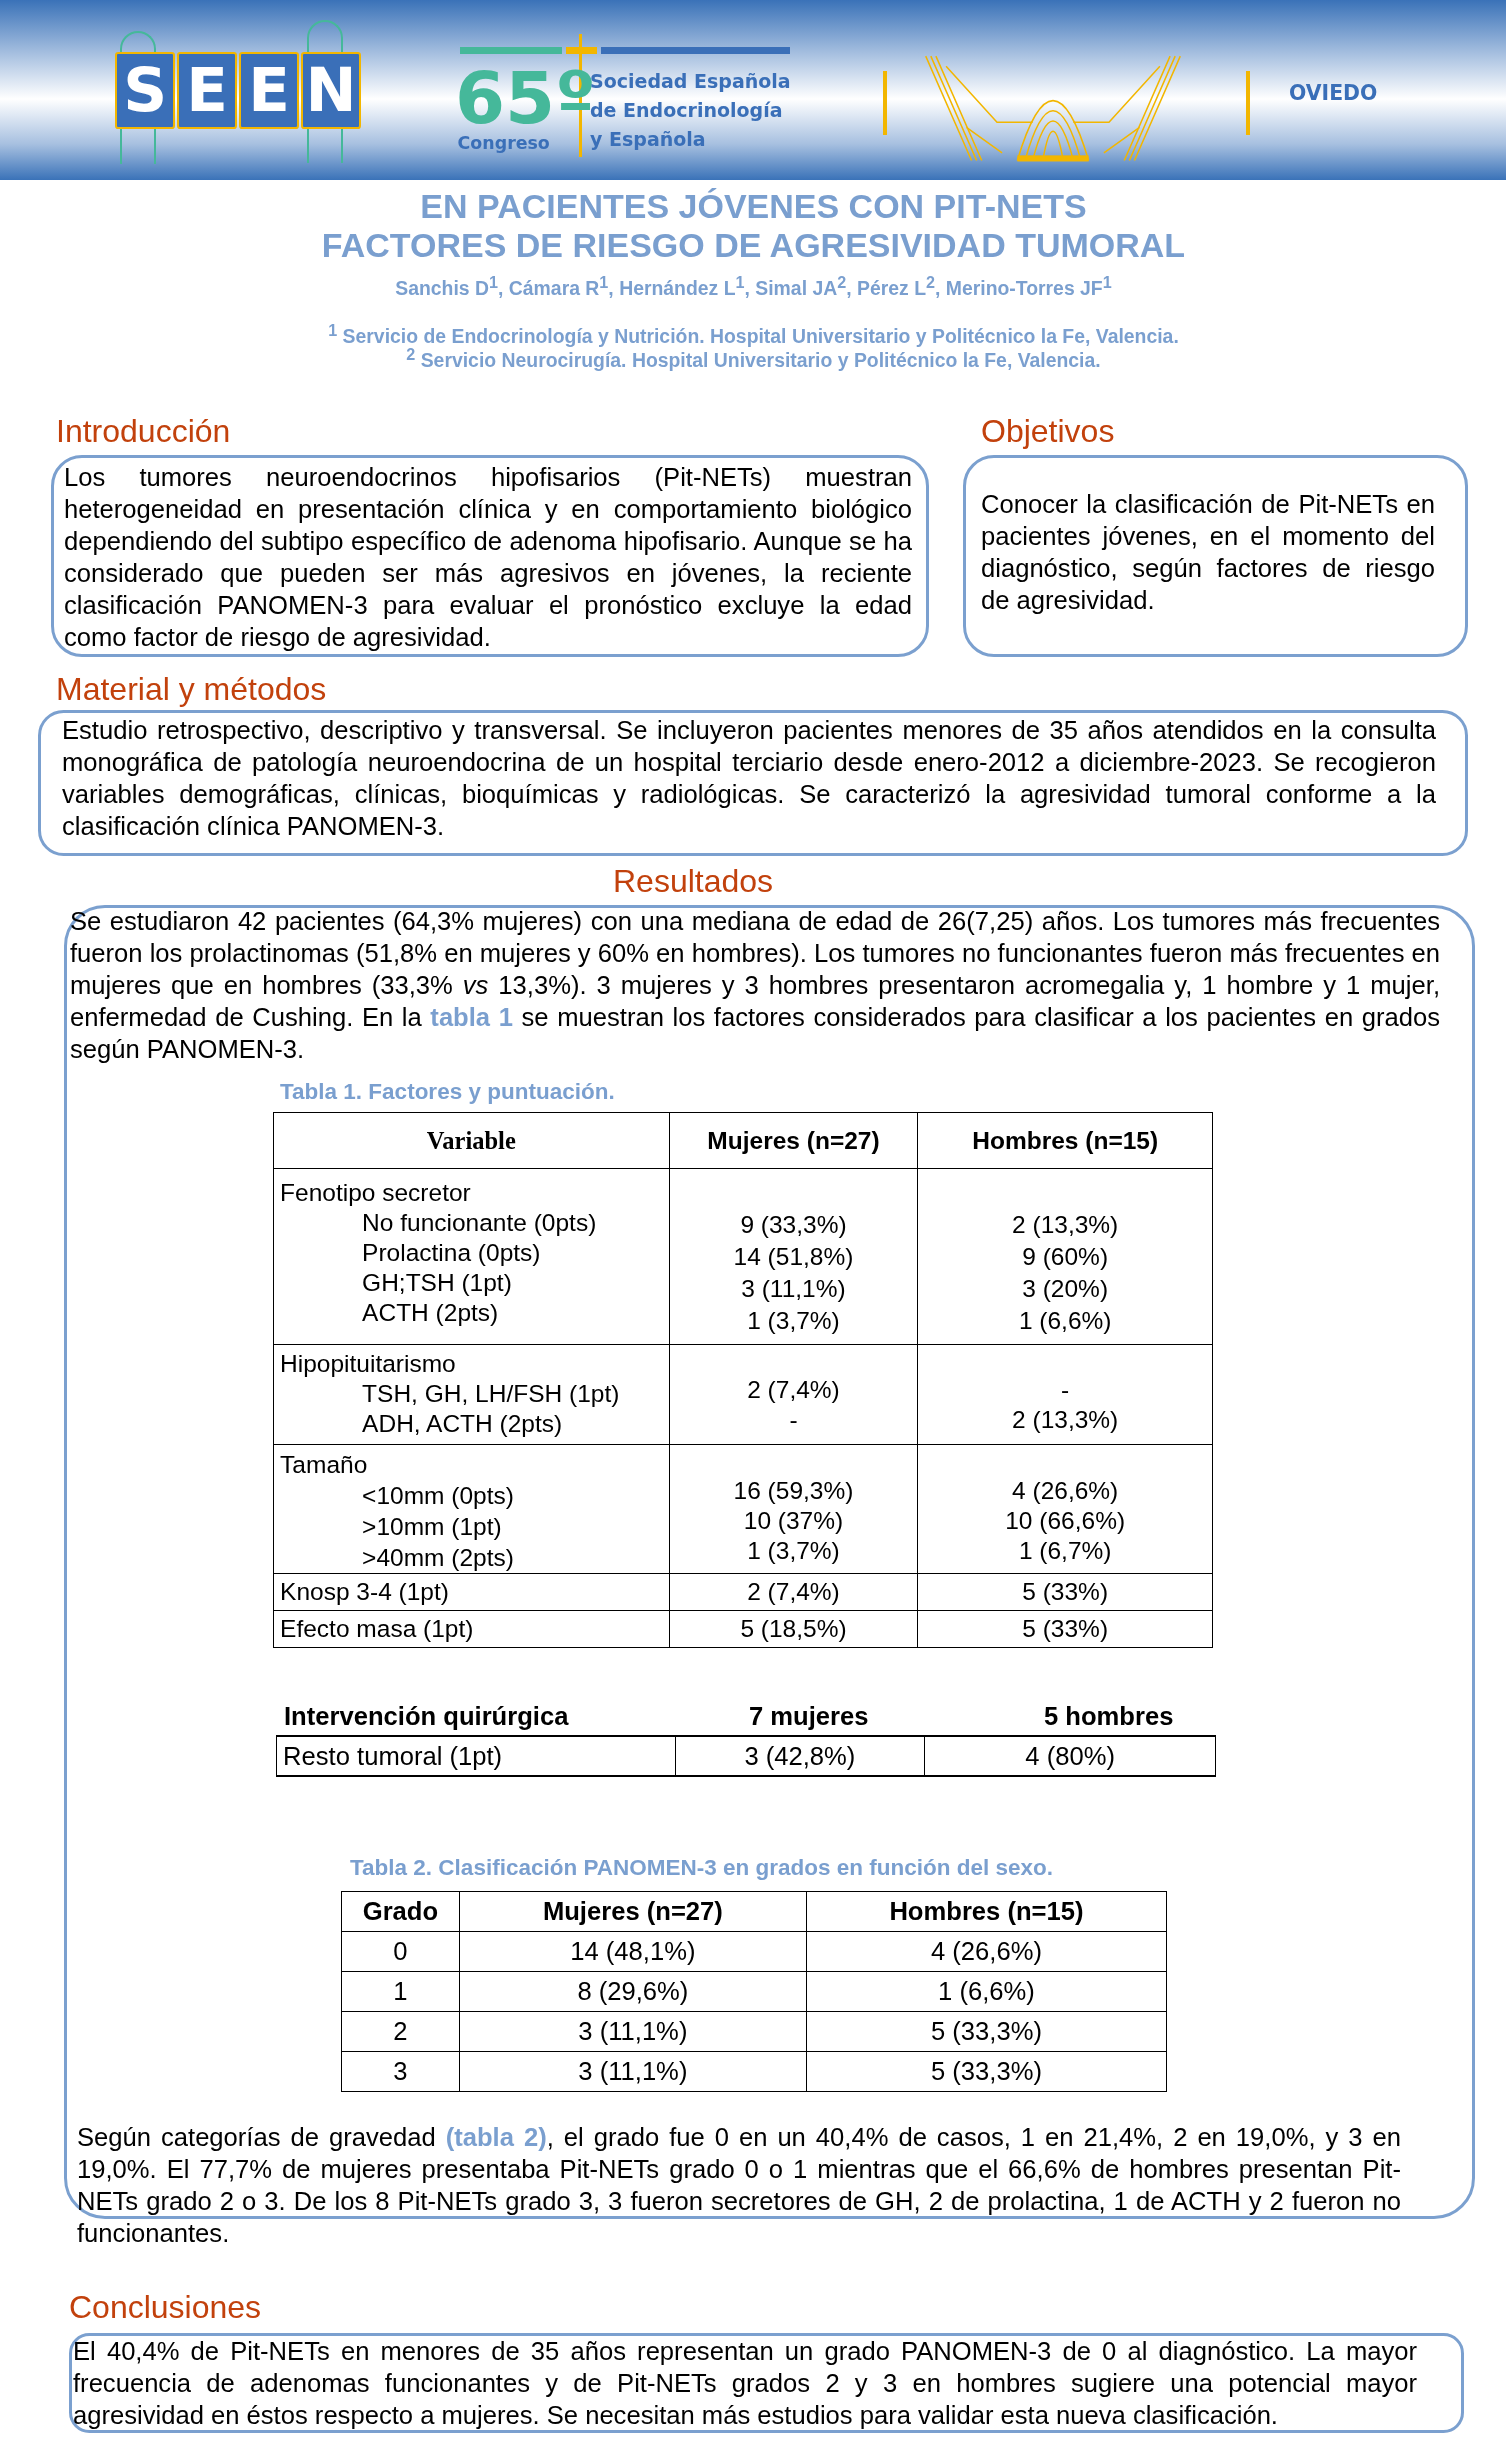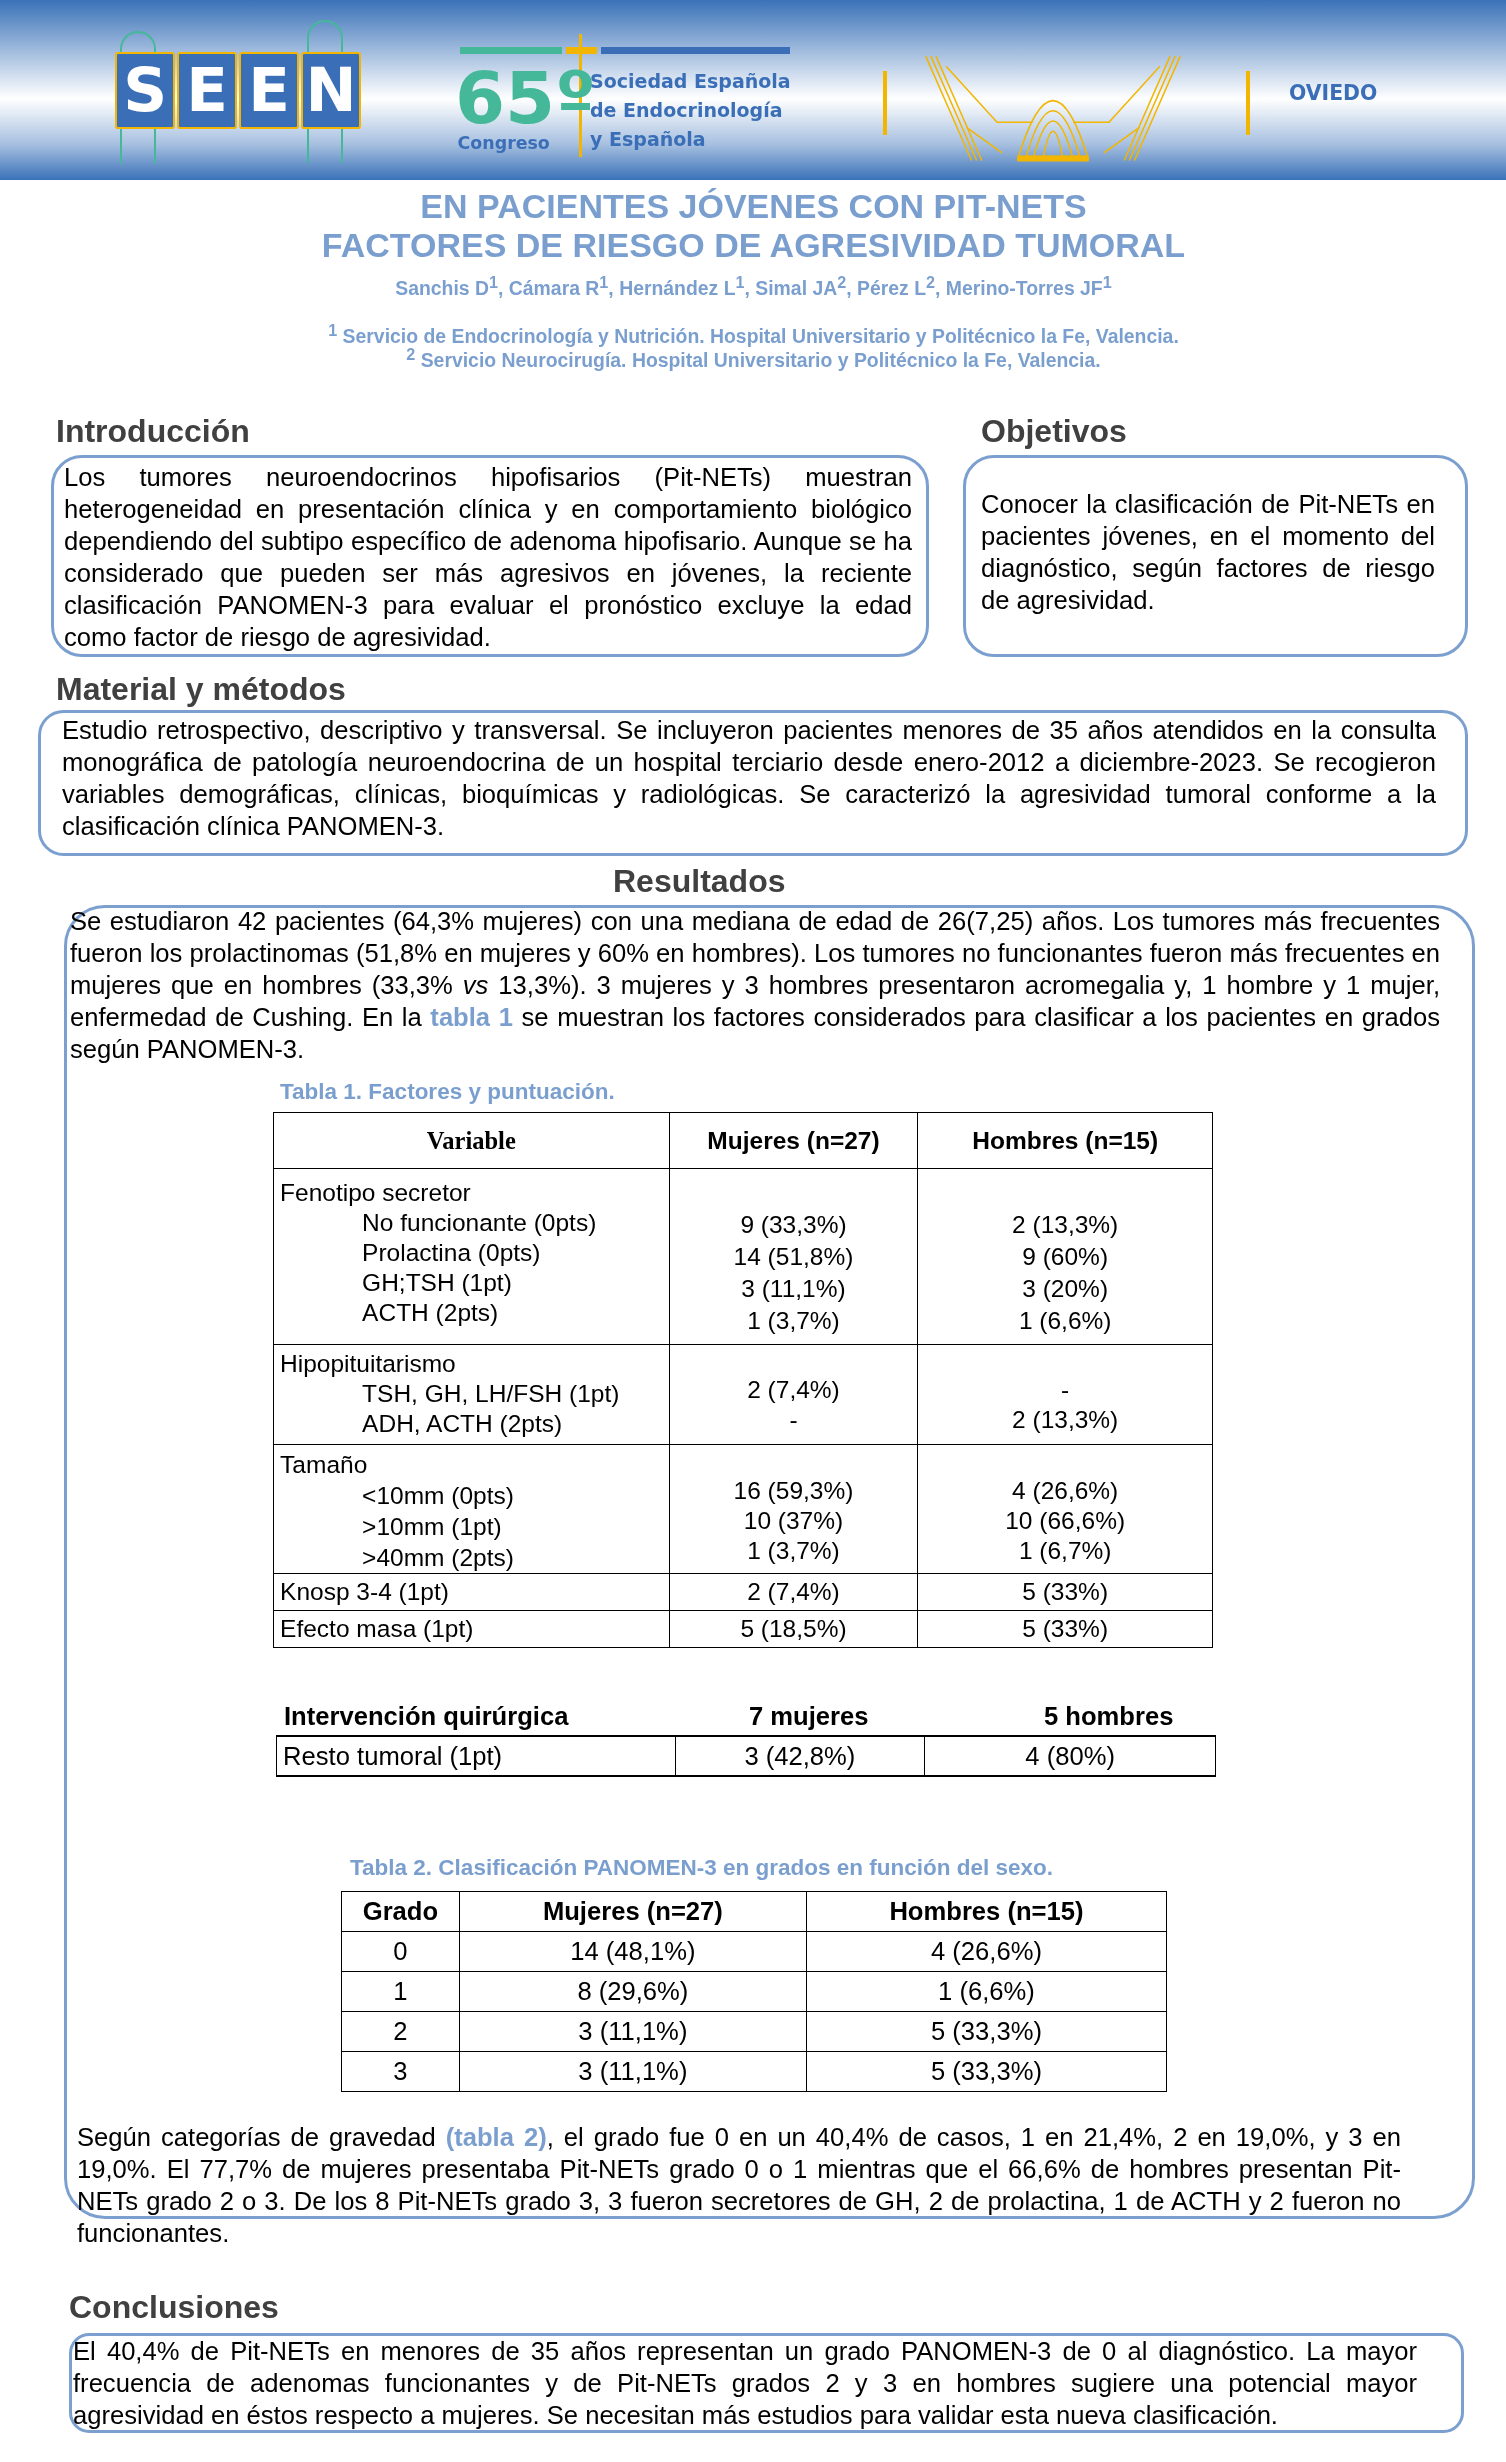--- a/index.html
+++ b/index.html
@@ -28,21 +28,21 @@
   .society { position: absolute; left: 135px; top: 31px; font-family: "DejaVu Sans", sans-serif; font-weight: bold; font-size: 19px; color: #3a6fb8; line-height: 29px; }
   .ybar { position: absolute; width: 4.1px; height: 64px; background: #f2b600; top: 71px; }
   .oviedo-logo { position: absolute; left: 915px; top: 51px; width: 276px; height: 112px; }
   .oviedo-text { position: absolute; left: 1289px; top: 81px; font-family: "DejaVu Sans", sans-serif; font-weight: bold; font-size: 20.4px; color: #3a6fb8; }
 
   .title { position: absolute; left: 0; width: 1507px; text-align: center; color: #7a9fcf; font-weight: bold; }
   .t1 { top: 187px; font-size: 34px; line-height: 39px; }
   .authors { top: 273px; font-size: 19.4px; }
   .aff { font-size: 19.4px; }
 
-  .sec-head { position: absolute; color: #404040; font-weight: bold; font-size: 32px; }
+  .sec-head { position: absolute; color: #c2410c; font-weight: normal; font-size: 32px; }
   .box {
     position: absolute; border: 3.1px solid #7ba0cf; border-radius: 31px; background: #fff;
   }
   .text { position: absolute; font-size: 25.6px; line-height: 32px; text-align: justify; text-align-last: left; }
   .link { color: #7a9fcf; font-weight: bold; }
 
   table { border-collapse: collapse; font-size: 24.5px; }
   .t1-table { position: absolute; left: 273px; top: 1112px; width: 940px; }
   .t1-table td, .t1-table th { border: 1.5px solid #000; vertical-align: top; padding: 0 6.1px; }
   .t1-table th { font-weight: bold; text-align: center; height: 56px; vertical-align: middle; }

